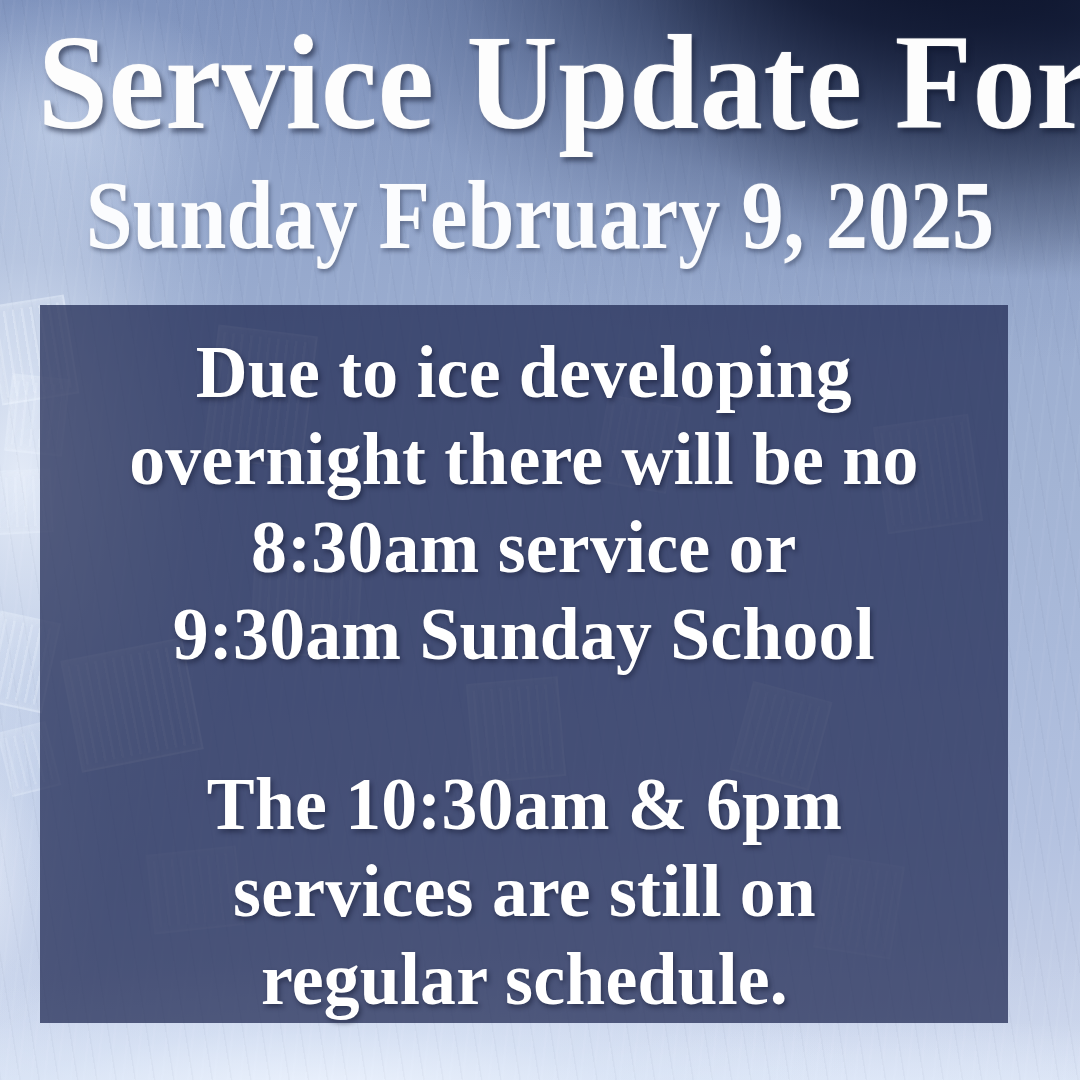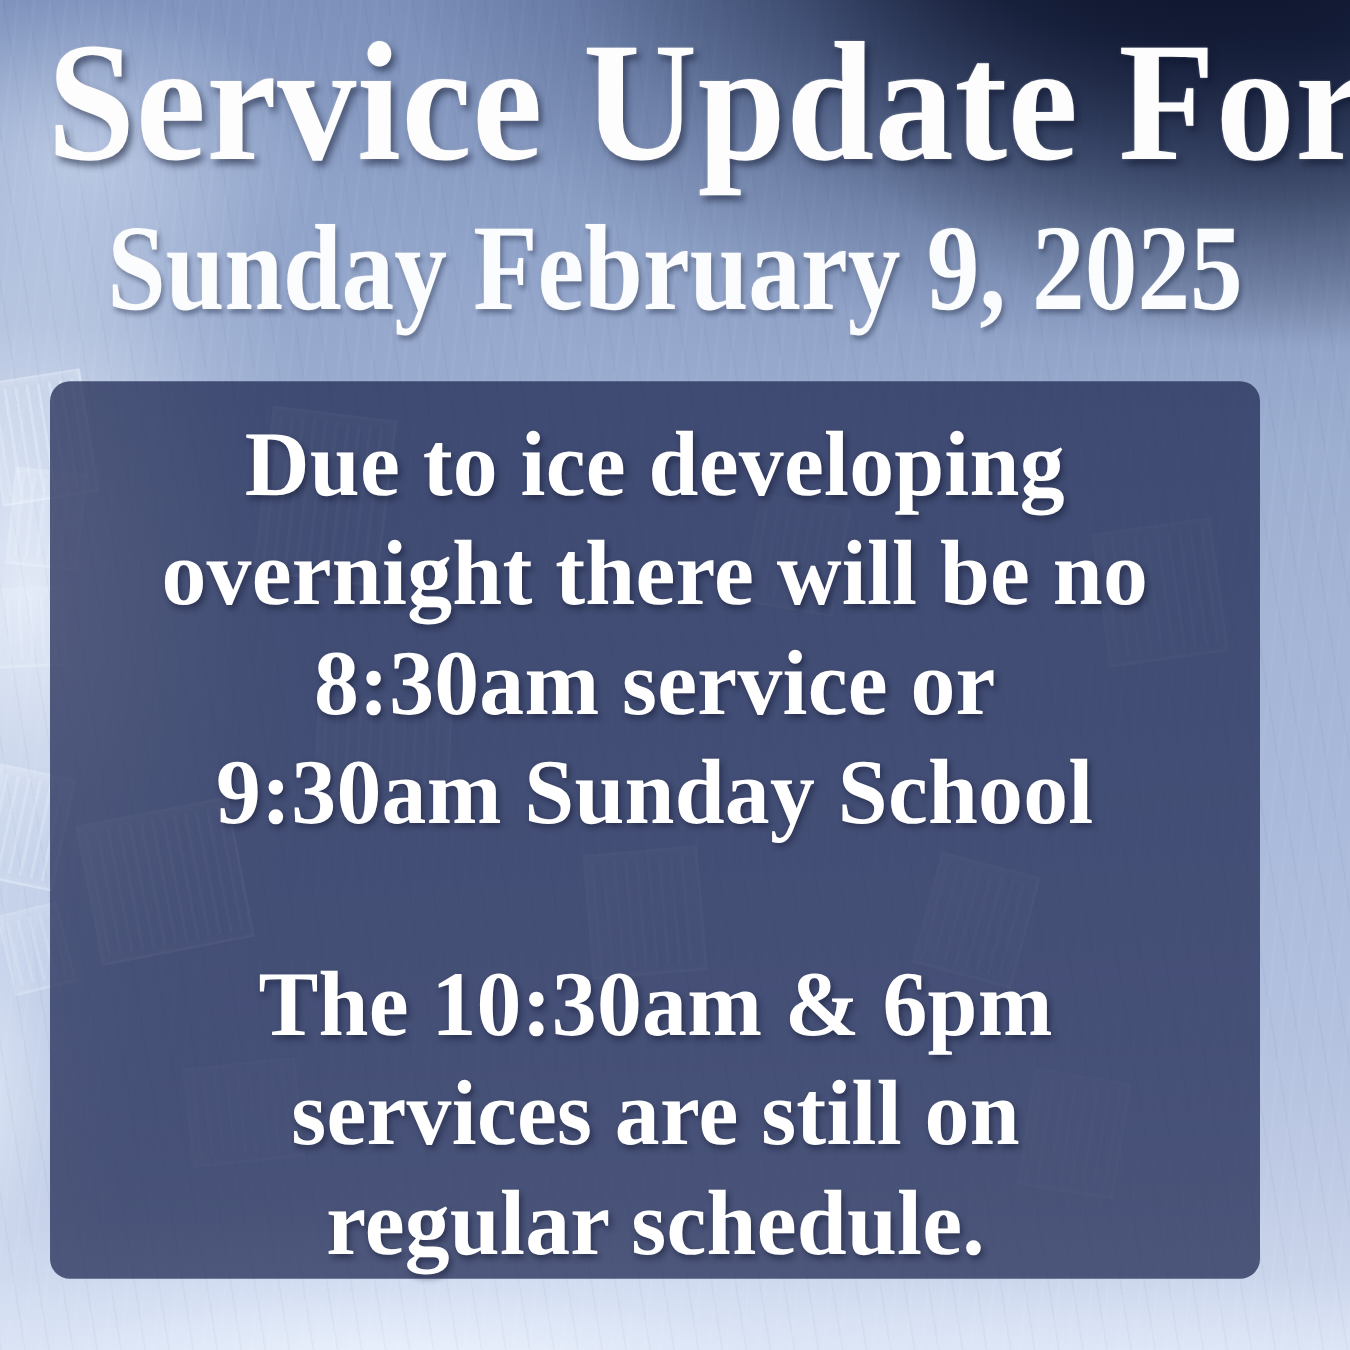--- a/index.html
+++ b/index.html
@@ -175,21 +175,20 @@
   
   .panel {
     position: absolute;
     left: 40px;
     top: 305px;
     width: 968px;
     height: 718px;
     background: rgba(31, 40, 82, 0.74);
     z-index: 4;
     box-sizing: border-box;
-    border-radius: 16px;
   }
   .panel-inner {
     position: absolute;
     inset: 0;
     display: flex;
     flex-direction: column;
     align-items: center;
     justify-content: flex-start;
     padding-top: 24px;
     z-index: 6;

